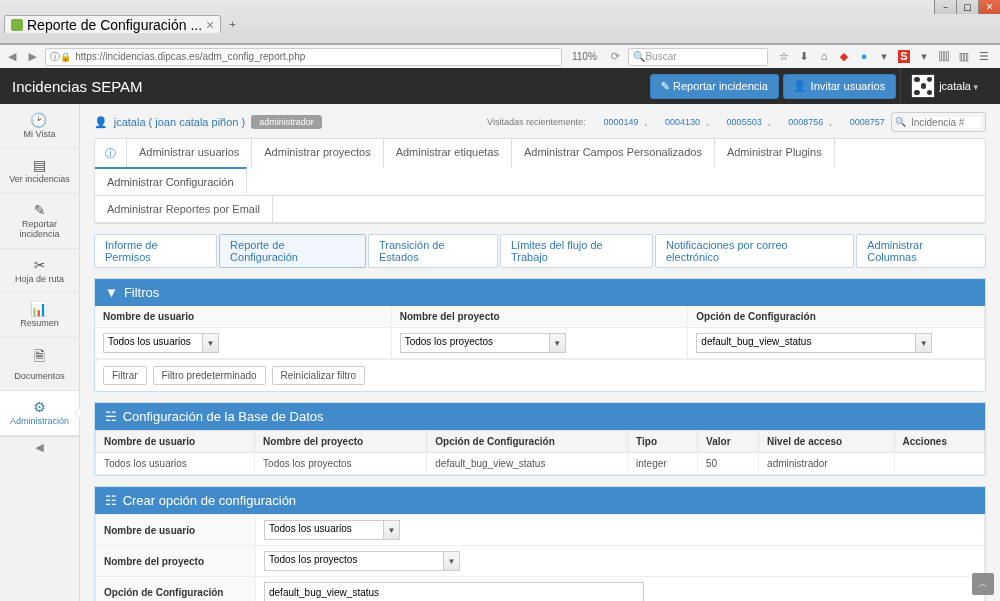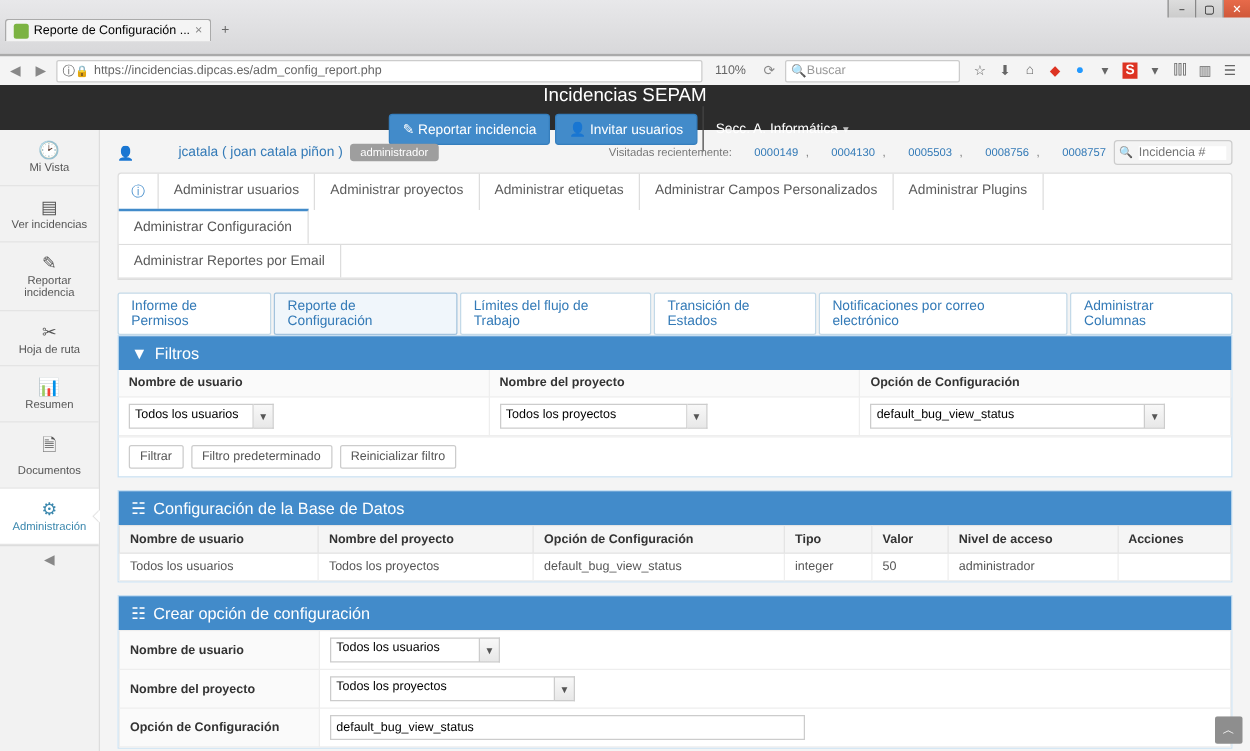--- a/index.html
+++ b/index.html
@@ -4,35 +4,35 @@
 <style>
 * { margin: 0; padding: 0; box-sizing: border-box; font-family: Arial, "Helvetica Neue", Helvetica, sans-serif; }
 body { font-size: 11px; background: #f4f4f4; overflow: hidden; width: 1000px; height: 601px; }
 
 
 .browser-chrome { background: linear-gradient(#e8e8ea, #d8d8da); height: 44px; border-bottom: 1px solid #aaa; }
 .window-controls { display: flex; justify-content: flex-end; height: 14px; }
 .wc { width: 22px; height: 14px; display: flex; align-items: center; justify-content: center; font-size: 9px; border-left: 1px solid #888; background: linear-gradient(#ddd,#ccc); }
 .wc.close { background: linear-gradient(#e76a4a,#d0583a); color: #fff; }
 .tab-bar { display: flex; align-items: center; height: 20px; padding-left: 4px; gap: 2px; }
-.browser-tab { display: flex; align-items: center; gap: 4px; background: #f4f4f4; border: 1px solid #aaa; border-bottom: none; border-radius: 3px 3px 0 0; padding: 2px 6px; font-size: 10px; height: 18px; }
+.browser-tab { display: flex; align-items: center; gap: 4px; background: #f4f4f4; border: 1px solid #aaa; border-bottom: none; border-radius: 3px 3px 0 0; padding: 2px 6px; font-size: 14px; height: 18px; }
 .tab-favicon { width: 12px; height: 12px; background: #7cb342; border-radius: 2px; }
 .tab-close { color: #888; cursor: pointer; }
 .tab-plus { padding: 0 6px; color: #666; cursor: pointer; }
 .addr-bar { display: flex; align-items: center; background: #f4f4f4; height: 24px; padding: 0 4px; gap: 4px; border-top: 1px solid #aaa; }
 .nav-btn { color: #888; padding: 0 4px; }
 .url-box { flex: 1; display: flex; align-items: center; background: #fff; border: 1px solid #ccc; border-radius: 2px; padding: 1px 4px; font-size: 10px; color: #666; height: 18px; }
 .url-box .lock { color: #6a6; margin-right: 4px; font-size: 9px; }
 .zoom-pct { color: #666; font-size: 10px; padding: 0 6px; }
 .search-box { width: 140px; display: flex; align-items: center; background: #fff; border: 1px solid #ccc; border-radius: 2px; padding: 1px 4px; font-size: 10px; color: #999; height: 18px; }
 .toolbar-icons { display: flex; gap: 8px; padding: 0 6px; color: #666; }
 .toolbar-icons span { width: 12px; text-align: center; font-size: 11px; }
 
 
-.app-navbar { background: #2c2c2c; color: #fff; display: flex; align-items: center; height: 36px; padding: 0 12px; justify-content: space-between; flex-direction: column; }
+.app-navbar { background: #2c2c2c; color: #fff; display: flex; align-items: center; height: 36px; padding: 0 12px; justify-content: space-between; }
 .app-title { font-size: 15px; font-weight: 400; }
 .navbar-right { display: flex; align-items: center; gap: 4px; }
 .btn-primary { background: #428bca; color: #fff; padding: 5px 10px; border-radius: 3px; font-size: 11px; cursor: pointer; border: 1px solid #357ebd; }
 .navbar-pod { display: flex; align-items: center; padding: 0 10px; height: 36px; border-left: 1px solid #444; font-size: 11px; gap: 4px; cursor: pointer; }
 .avatar { width: 24px; height: 24px; background: #fff; border: 1px solid #444; display: grid; grid-template: 1fr 1fr 1fr / 1fr 1fr 1fr; gap: 1px; padding: 2px; }
 .avatar div { background: #333; border-radius: 50%; }
 .avatar div:nth-child(2), .avatar div:nth-child(4), .avatar div:nth-child(6), .avatar div:nth-child(8) { background: transparent; }
 
 
 .app-body { display: flex; height: calc(601px - 44px - 24px - 36px); }
@@ -43,39 +43,39 @@
 .sidebar-item.active { background: #fff; color: #3a87ad; }
 .sidebar-item.active::after { content: ''; position: absolute; right: -1px; top: 50%; transform: translateY(-50%); border: 5px solid transparent; border-right-color: #fff; filter: drop-shadow(-1px 0 0 #ddd); }
 .sidebar-collapse { text-align: center; padding: 4px; color: #888; border-top: 1px solid #ddd; cursor: pointer; }
 
 .content { flex: 1; overflow: auto; padding: 8px 14px 0 14px; }
 
 
 .bc-row { display: flex; align-items: center; justify-content: space-between; margin-bottom: 6px; }
 .bc-left { display: flex; align-items: center; gap: 6px; font-size: 11px; }
 .bc-left .user-icon { color: #888; }
-.bc-left .user-link { color: #337ab7; margin-left: 29px; }
+.bc-left .user-link { color: #337ab7; }
 .badge-role { background: #9e9e9e; color: #fff; padding: 2px 8px; border-radius: 3px; font-size: 9px; }
 .bc-right { display: flex; align-items: center; gap: 6px; font-size: 9px; color: #777; }
 .bc-right a { color: #337ab7; text-decoration: none; margin-left: 12px; }
 .strike { text-decoration: line-through; }
 .search-incid { border: 1px solid #ccc; border-radius: 3px; padding: 2px 4px; display: flex; align-items: center; gap: 4px; height: 20px; }
 .search-incid input { border: none; outline: none; font-size: 10px; width: 70px; color: #999; }
 
 
 .admin-tabs { border: 1px solid #ddd; border-radius: 3px 3px 0 0; background: #fff; margin-bottom: 10px; }
 .admin-tabs ul { list-style: none; display: flex; flex-wrap: wrap; border-bottom: 1px solid #ddd; }
 .admin-tabs li { padding: 7px 12px; border-right: 1px solid #ddd; font-size: 11px; color: #5b5b5b; cursor: pointer; }
 .admin-tabs li.info-icon { padding: 7px 10px; color: #428bca; }
 .admin-tabs li.active { background: #fff; color: #555; border-top: 2px solid #428bca; margin-top: -1px; }
 .admin-tabs .row2 { display: flex; text-align: center; }
 .admin-tabs .row2 li { border-bottom: none; }
 
 
-.sub-tabs { display: flex; justify-content: space-between; gap: 2px; }
+.sub-tabs { display: flex; justify-content: space-between; gap: 2px; margin-bottom: 10px; }
 .sub-tabs .pill { border: 1px solid #c3d9e8; background: #fff; color: #337ab7; padding: 4px 10px; border-radius: 2px; font-size: 11px; cursor: pointer; }
 .sub-tabs .pill.active { background: #f0f6fb; border-color: #a3c3dd; }
 
 
 .panel { border: 1px solid #c8dff1; margin-bottom: 10px; background: #fff; }
 .panel-head { background: #428bca; color: #fff; padding: 6px 10px; font-size: 13px; display: flex; align-items: center; gap: 6px; }
 .panel-body { padding: 0; }
 
 
 .filter-grid { display: grid; grid-template-columns: 1fr 1fr 1fr; }
@@ -147,21 +147,34 @@
     <span>▥</span>
     <span>☰</span>
   </div>
 </div>
 
 <div class="app-navbar">
   <div class="app-title">Incidencias SEPAM</div>
   <div class="navbar-right">
     <div class="btn-primary">✎ <span>Reportar incidencia</span></div>
     <div class="btn-primary">👤 <span>Invitar usuarios</span></div>
-    <div class="navbar-pod caret-down">Secc. A. Informática</div>
+    <div class="navbar-pod">
+      <div class="avatar">
+          <div></div>
+          <div></div>
+          <div></div>
+          <div></div>
+          <div></div>
+          <div></div>
+          <div></div>
+          <div></div>
+          <div></div>
+        </div>
+      <span class="caret-down">jcatala</span>
+    </div>
   </div>
 </div>
 
 <div class="app-body">
 
   <div class="sidebar">
     <div class="sidebar-item">
         <span class="si-icon">🕑</span>
         <span class="si-label">Mi Vista</span>
       </div>
@@ -225,22 +238,22 @@
         <li class="active">Administrar Configuración</li>
       </ul>
       <ul class="row2">
         <li>Administrar Reportes por Email</li>
       </ul>
     </div>
 
     <div class="sub-tabs">
       <div class="pill">Informe de Permisos</div>
       <div class="pill active">Reporte de Configuración</div>
+      <div class="pill">Transición de Estados</div>
       <div class="pill">Límites del flujo de Trabajo</div>
-      <div class="pill">Transición de Estados</div>
       <div class="pill">Notificaciones por correo electrónico</div>
       <div class="pill">Administrar Columnas</div>
     </div>
 
     <div class="panel">
       <div class="panel-head">
           <span>▼</span> 
           <span>Filtros</span>
         </div>
       <div class="panel-body">

